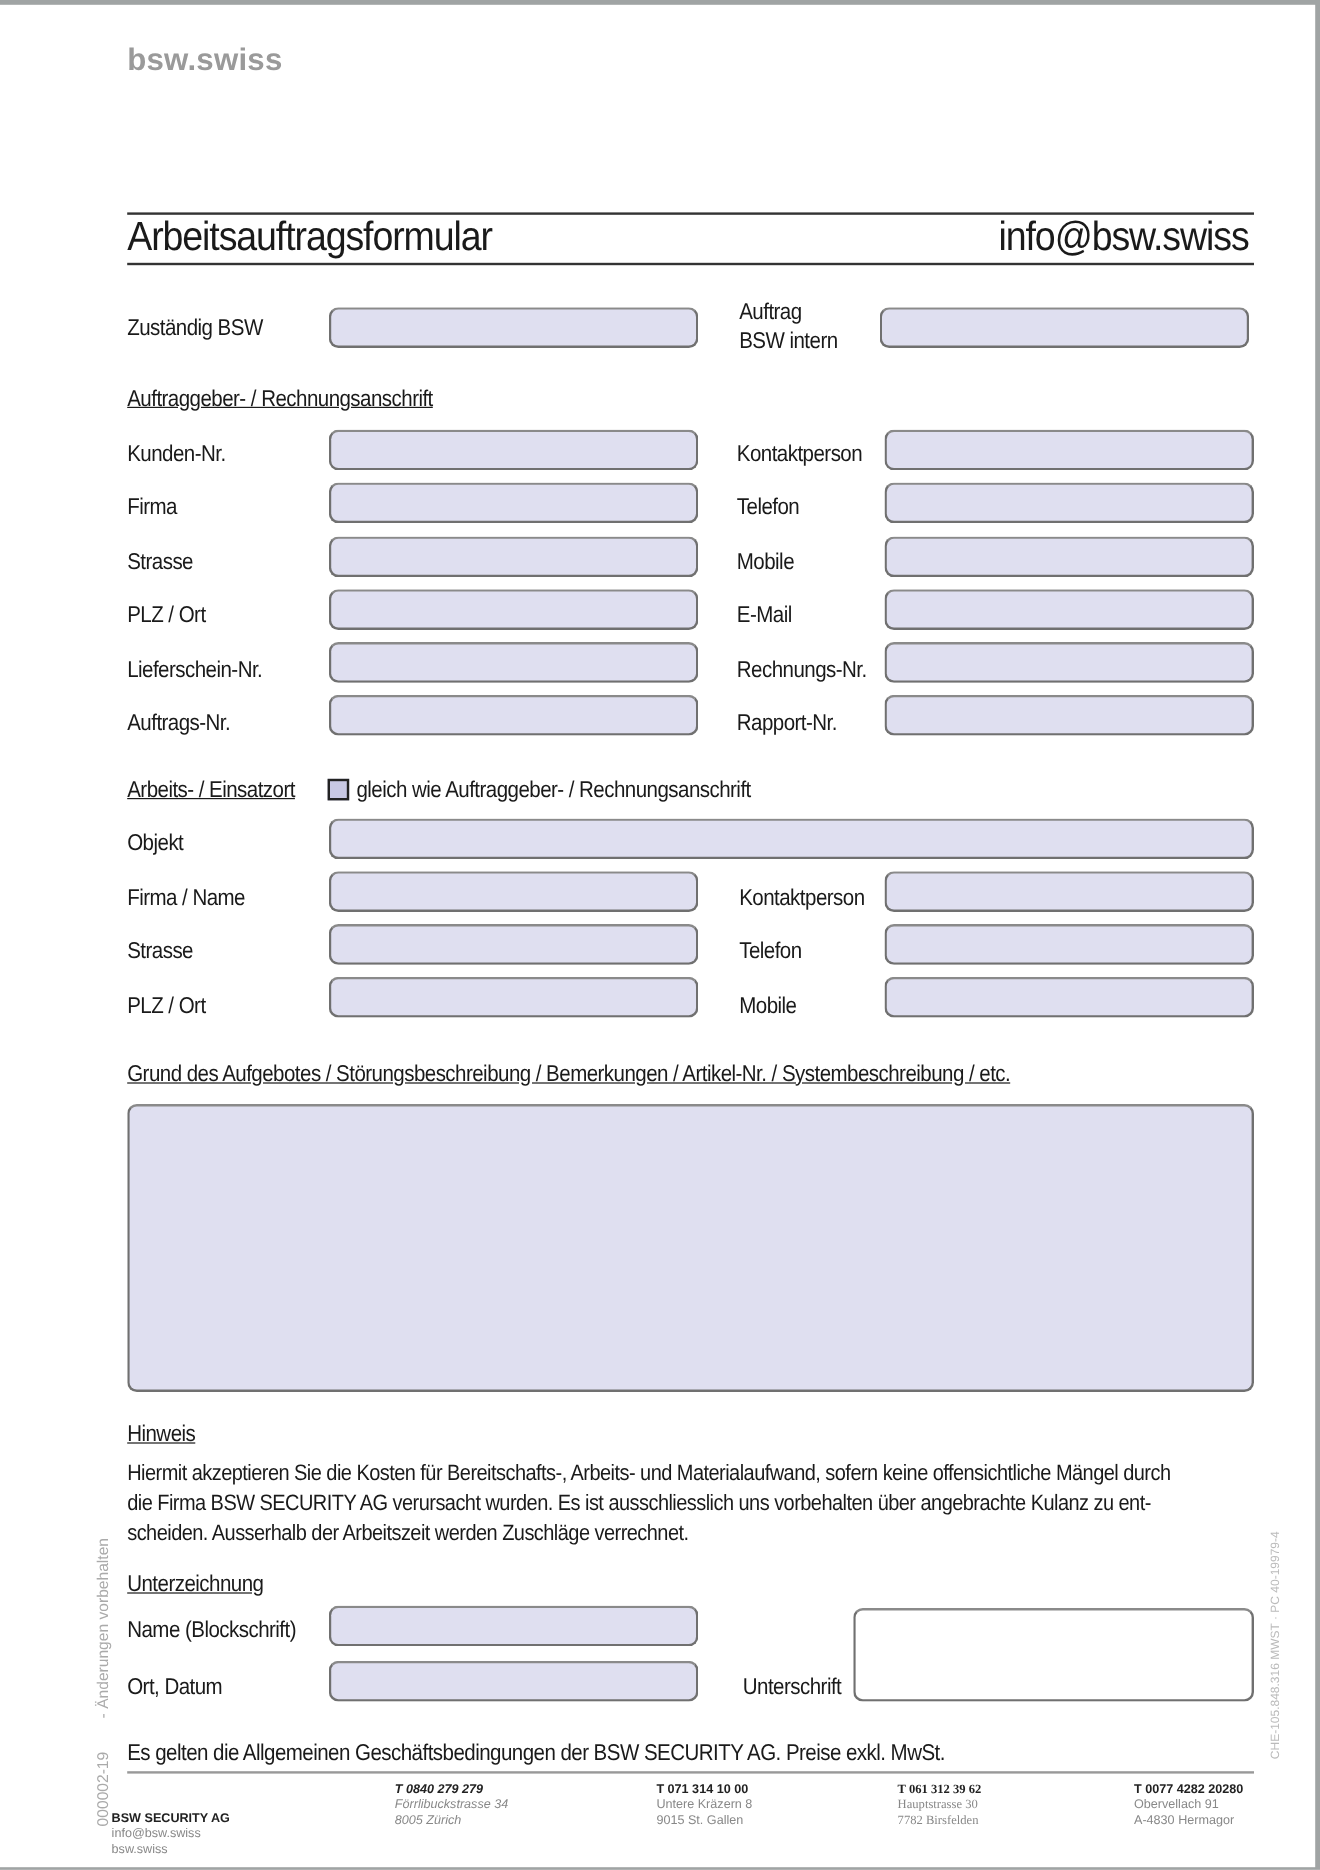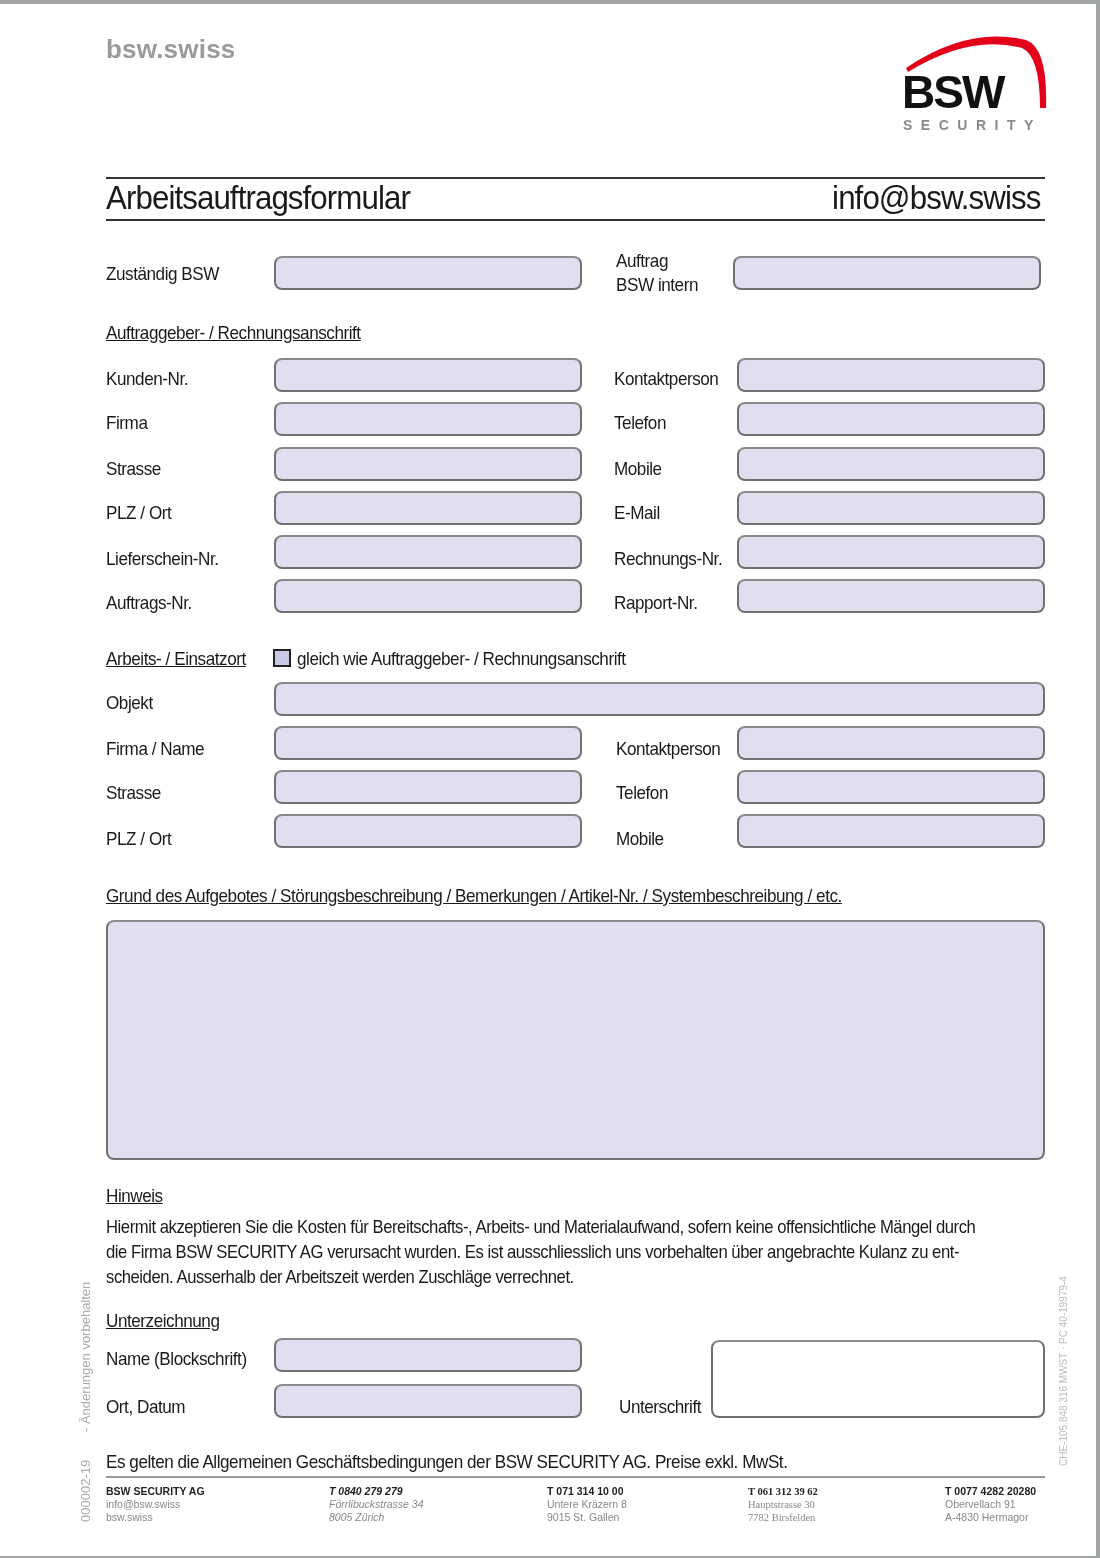--- a/index.html
+++ b/index.html
@@ -25,27 +25,20 @@
   .vert { font-size: 13px; color: #aaa; white-space: nowrap; transform: rotate(-90deg); transform-origin: left top; }
   .vert2 { font-size: 10px; color: #bbb; white-space: nowrap; transform: rotate(-90deg); transform-origin: left top; }
 </style>
 </head>
 <body>
 
 <div class="page">
 
   <div class="abs site">bsw.swiss</div>
 
-  <div class="abs logo">
-    <svg width="152" height="104" viewBox="0 0 152 104">
-      <path d="M8 34 Q 70 -8 128 6 Q 150 14 148 74 L 142 74 Q 142 22 124 14 Q 72 0 10 38 Z" fill="#e3001b"></path>
-      <text x="4" y="74" font-family="Liberation Sans, sans-serif" font-weight="bold" font-size="46" fill="#111" letter-spacing="-2">BSW</text>
-      <text x="5" y="96" font-family="Liberation Sans, sans-serif" font-weight="bold" font-size="14" fill="#8a8a8a" letter-spacing="8.5">SECURITY</text>
-    </svg>
-  </div>
 
   <div class="abs rule" style="top:173px;"></div>
   <div class="abs title">Arbeitsauftragsformular</div>
   <div class="abs email">info@bsw.swiss</div>
   <div class="abs rule" style="top:215px;"></div>
 
   <div class="abs lbl" style="left:106px; top:259px;">Zuständig BSW</div>
   <div class="abs field" style="left:274px; top:252px; width:308px; height:34px;"></div>
   <div class="abs lbl" style="left:616px; top:246px;">Auftrag</div>
   <div class="abs lbl" style="left:616px; top:270px;">BSW intern</div>
@@ -114,21 +107,21 @@
   <div class="abs lbl" style="left:106px; top:1344px;">Name (Blockschrift)</div>
   <div class="abs field" style="left:274px; top:1334px; width:308px; height:34px;"></div>
   <div class="abs lbl" style="left:106px; top:1392px;">Ort, Datum</div>
   <div class="abs field" style="left:274px; top:1380px; width:308px; height:34px;"></div>
   <div class="abs lbl" style="left:619px; top:1392px;">Unterschrift</div>
   <div class="abs field white" style="left:711px; top:1336px; width:334px; height:78px;"></div>
 
   <div class="abs agb">Es gelten die Allgemeinen Geschäftsbedingungen der BSW SECURITY AG. Preise exkl. MwSt.</div>
   <div class="abs footrule"></div>
 
-  <div class="abs fcol" style="left:106px;">
+  <div class="abs fcol" style="left:93px;margin-top:24px;">
     <div class="b">BSW SECURITY AG</div>
     <div>info@bsw.swiss</div>
     <div>bsw.swiss</div>
   </div>
   <div class="abs fcol" style="left:329px;font-style:italic;">
     <div class="b">T 0840 279 279</div>
     <div>Förrlibuckstrasse 34</div>
     <div>8005 Zürich</div>
   </div>
   <div class="abs fcol" style="left:547px;">

